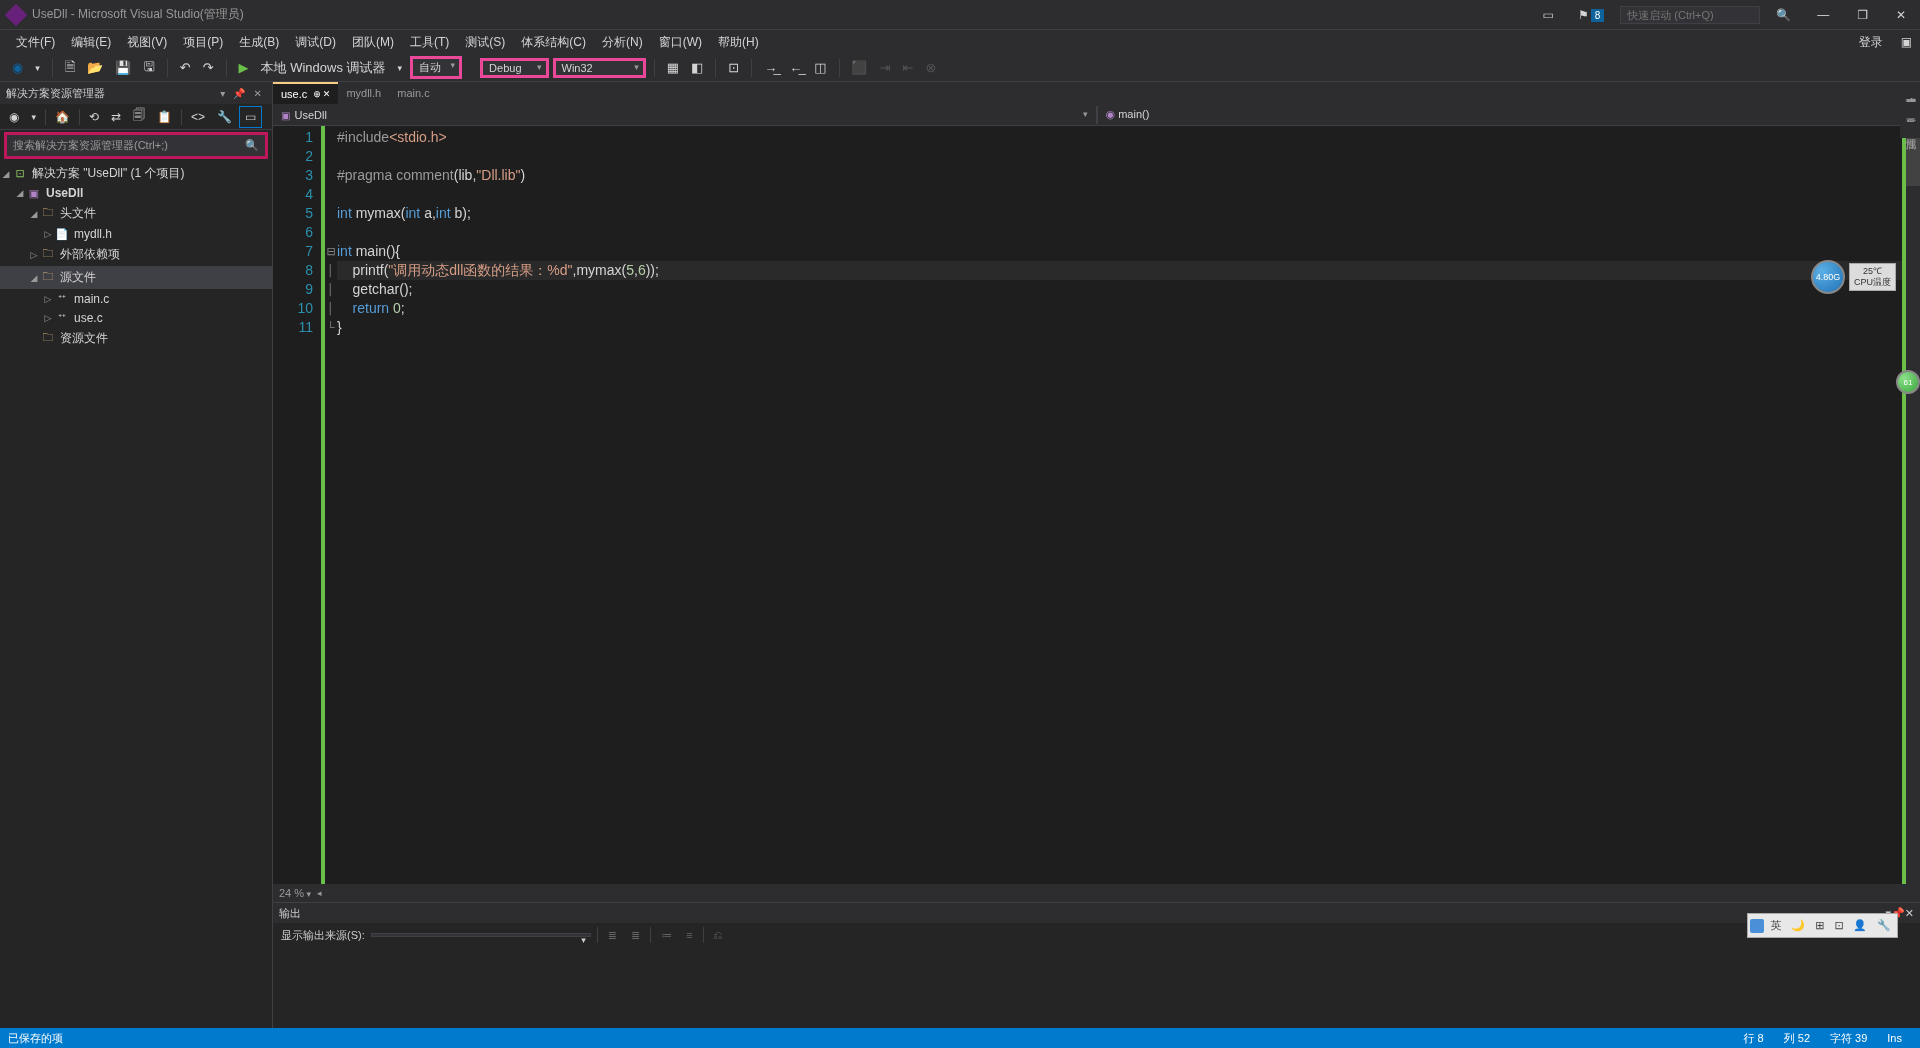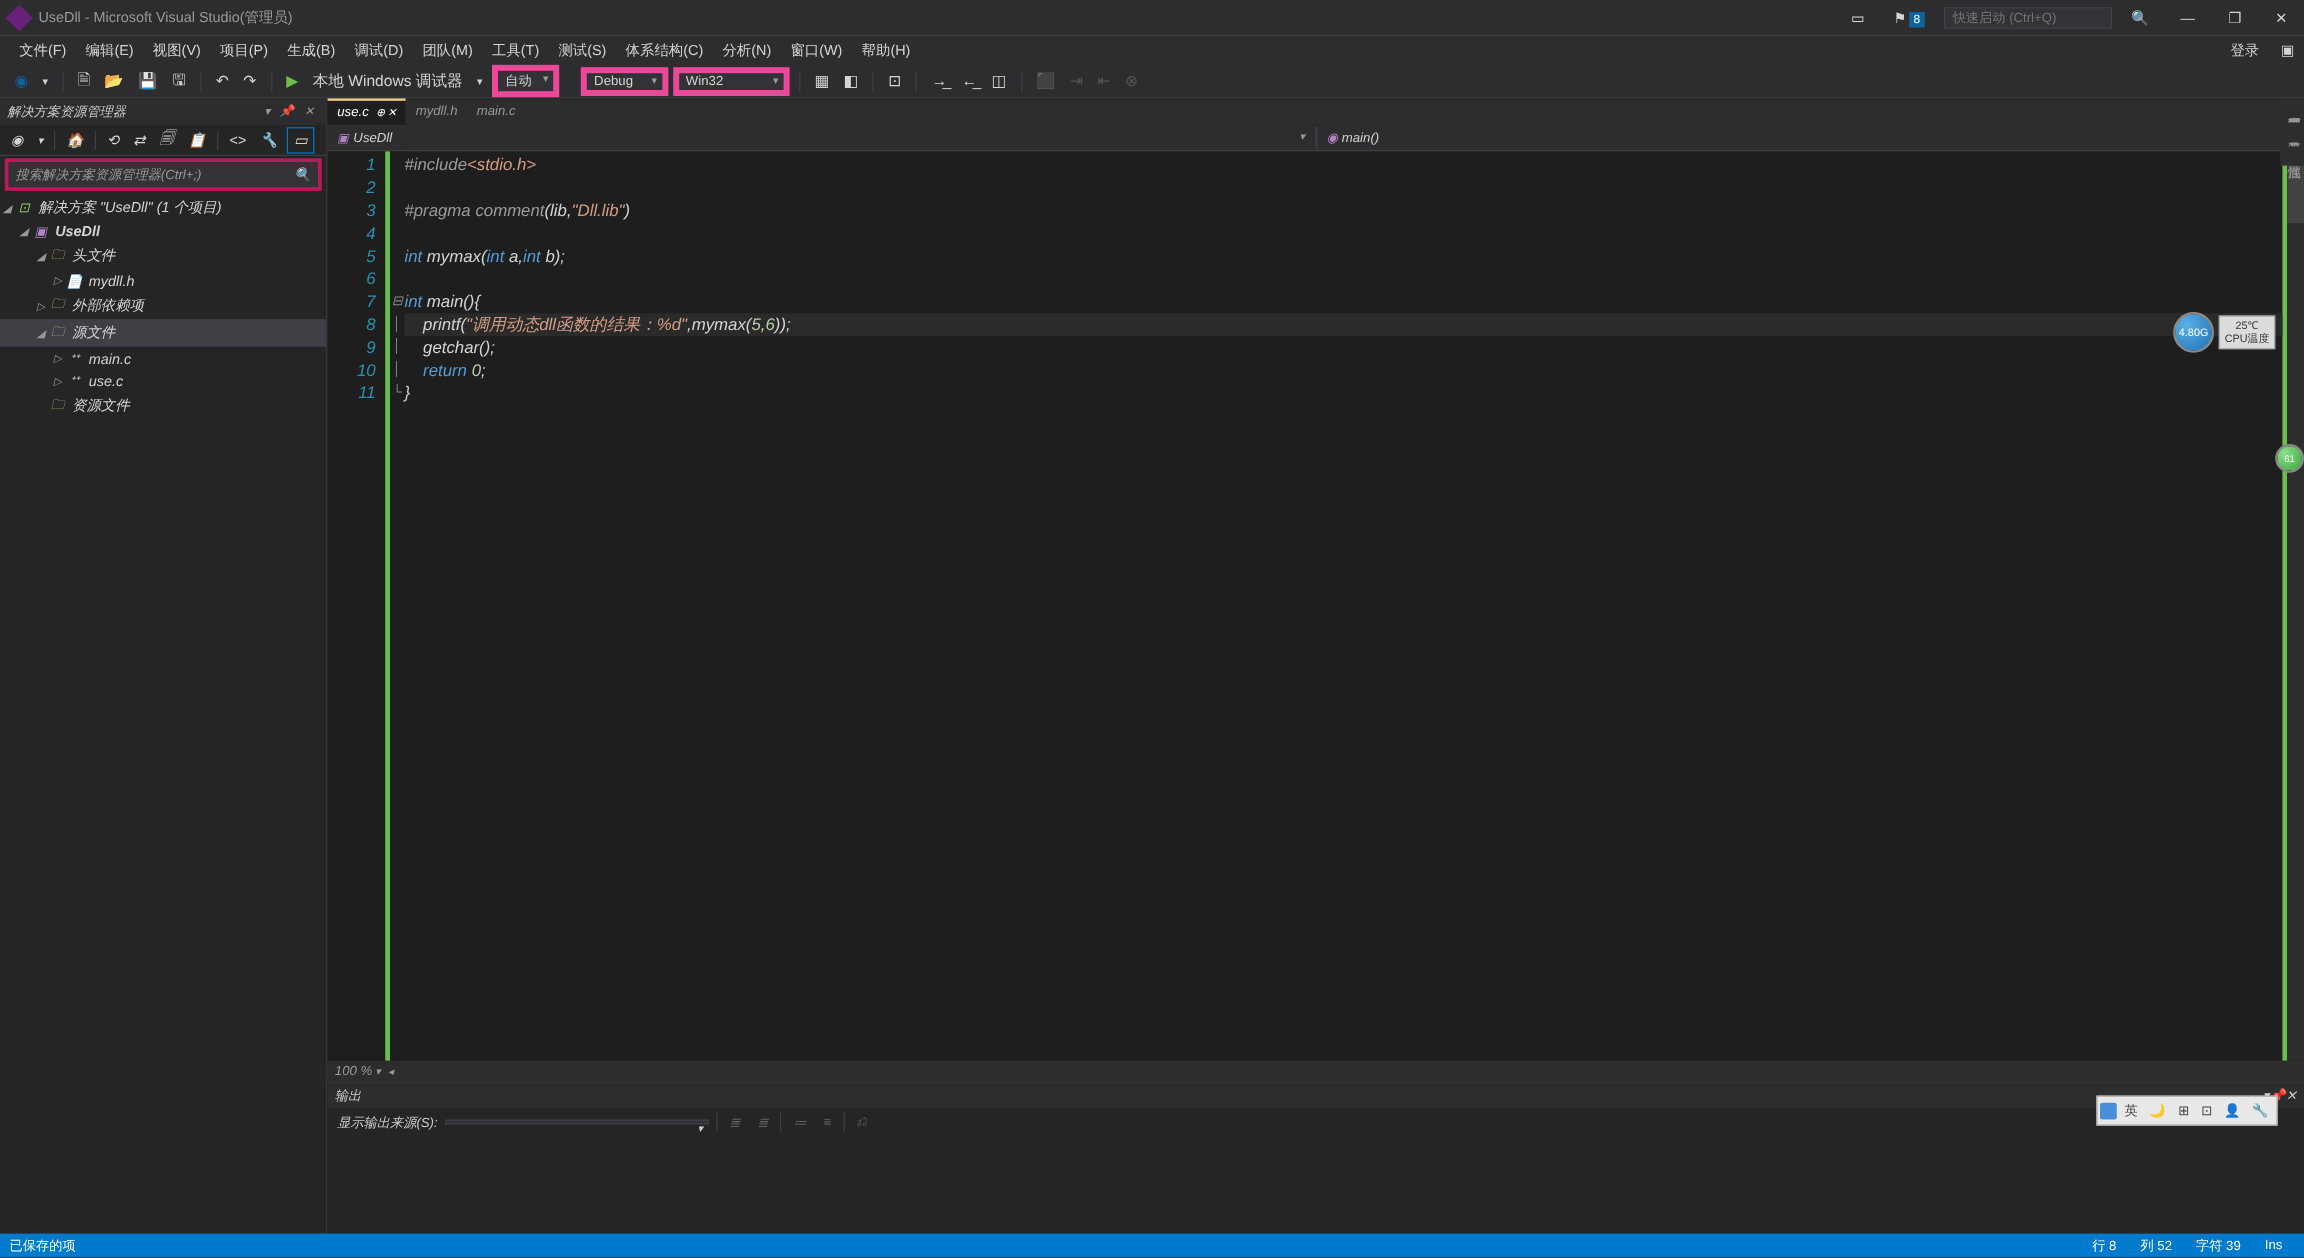--- a/index.html
+++ b/index.html
@@ -18,26 +18,26 @@
 
 .menubar { height: 24px; background: #2d2d30; display: flex; align-items: center; padding-left: 8px; font-size: 12px; }
 .menubar .menu-item { padding: 4px 8px; color: #d4d4d4; cursor: pointer; }
 .menubar .signin { margin-left: auto; color: #d4d4d4; padding: 4px 10px; }
 .menubar .profile-icon { padding: 4px 8px; color: #d4d4d4; }
 
 
 .toolbar { height: 28px; background: #2d2d30; display: flex; align-items: center; padding: 0 8px; gap: 4px; border-bottom: 1px solid #3f3f46; }
 .toolbar .tb-btn { padding: 2px 4px; color: #d4d4d4; cursor: pointer; font-size: 13px; }
 .toolbar .tb-sep { width: 1px; height: 18px; background: #3f3f46; margin: 0 4px; }
-.toolbar .tb-dropdown { background: #333337; border: 5px solid #ec4899; color: #d4d4d4; padding: 1px 18px 1px 6px; font-size: 11px; position: relative; }
+.toolbar .tb-dropdown { background: #333337; border: 3px solid #ec4899; color: #d4d4d4; padding: 1px 18px 1px 6px; font-size: 11px; position: relative; }
 .toolbar .tb-dropdown::after { content: "▾"; position: absolute; right: 4px; font-size: 9px; color: #999; }
 .toolbar .play-btn { color: #6abe4a; }
 
 
-.main-area { display: flex; height: calc(100% - 30px - 24px - 28px - 20px); font-style: italic; }
+.main-area { display: flex; height: calc(100% - 30px - 24px - 28px - 20px); }
 
 
 .solution-panel { width: 273px; background: #252526; border-right: 1px solid #3f3f46; display: flex; flex-direction: column; }
 .panel-header { height: 22px; background: #2d2d30; display: flex; align-items: center; padding: 0 6px; font-size: 11px; color: #ccc; }
 .panel-header .spacer { flex: 1; }
 .panel-header .ph-btn { padding: 2px 4px; color: #999; cursor: pointer; font-size: 10px; }
 .panel-toolbar { height: 26px; display: flex; align-items: center; padding: 0 4px; gap: 2px; border-bottom: 1px solid #3f3f46; }
 .panel-toolbar .pt-btn { padding: 3px 5px; color: #d4d4d4; cursor: pointer; font-size: 12px; }
 .panel-toolbar .pt-sep { width: 1px; height: 16px; background: #3f3f46; margin: 0 2px; }
 .panel-toolbar .pt-btn.active { border: 1px solid #007acc; }
@@ -335,21 +335,21 @@
         <div class="code-line">    <span class="kw">return</span> <span class="num">0</span>;</div>
         <div class="code-line">}</div>
       </div>
       <div class="green-strip-v"></div>
       <div class="scrollbar-v">
         <div class="split-btn">↕</div>
         <div class="thumb"></div>
       </div>
     </div>
     <div class="zoom-bar">
-      <span class="zb-dd">100 %</span>
+      <span class="zb-dd">24 %</span>
       <span style="margin-left:6px;font-size:9px">◂</span>
     </div>
 
     <div class="output-panel" style="height:126px">
       <div class="output-header">
         <span>输出</span>
         <span class="spacer"></span>
         <span class="ph-btn">▾</span>
         <span class="ph-btn">📌</span>
         <span class="ph-btn">✕</span>

